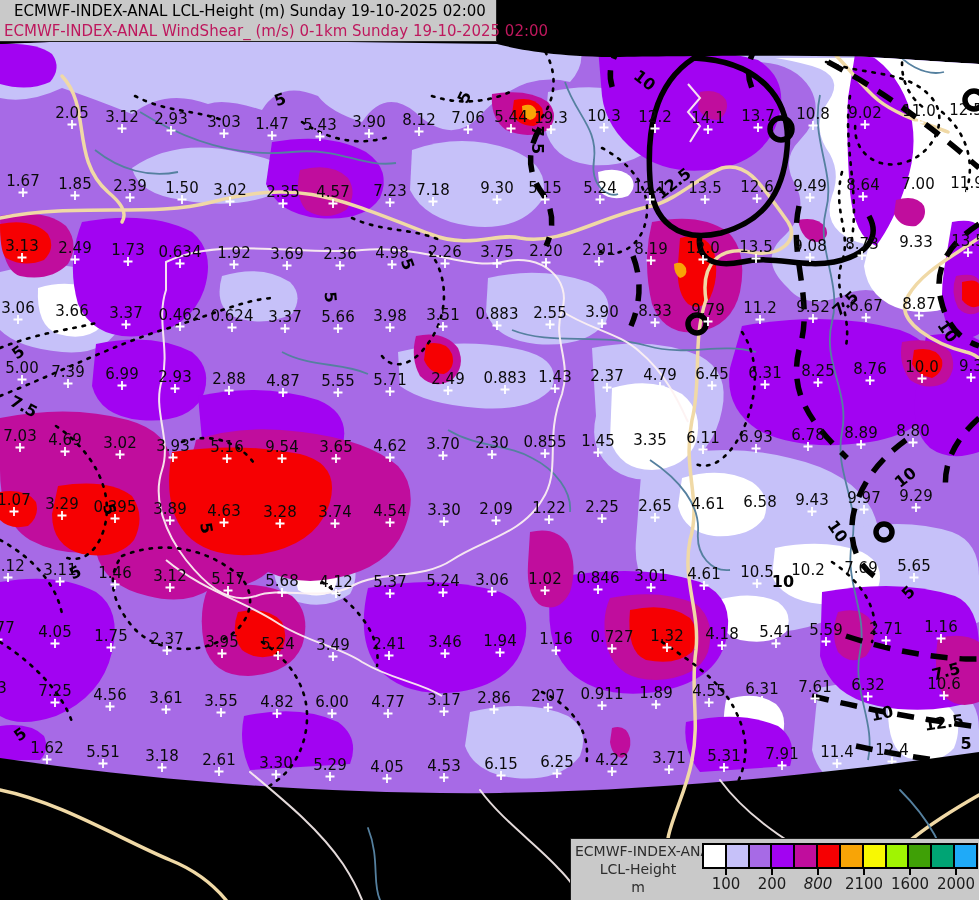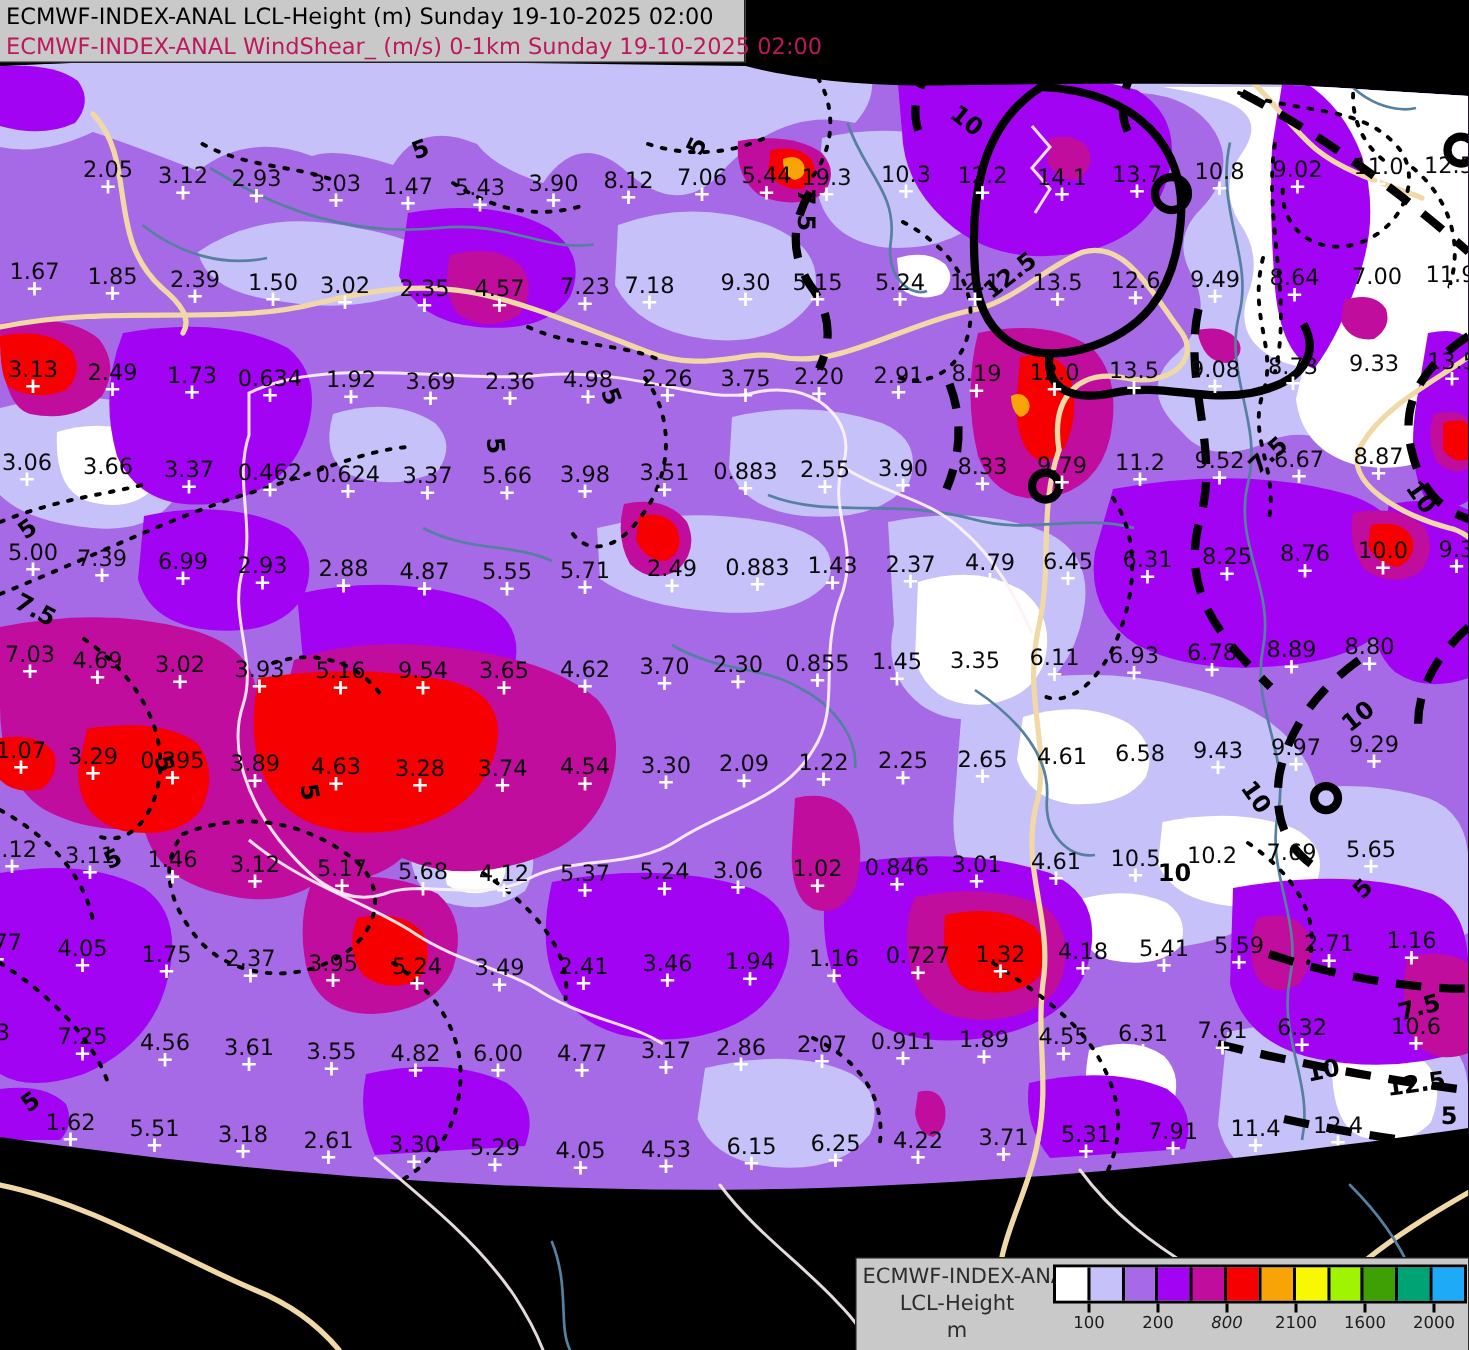--- a/index.html
+++ b/index.html
@@ -2,33 +2,33 @@
 <html><head>
 <meta charset="utf-8">
 <style>
   html,body{margin:0;padding:0;background:#000;}
   .stage{position:relative;width:979px;height:900px;background:#000;overflow:hidden;
          font-family:"DejaVu Sans","Liberation Sans",sans-serif;}
   .stage svg{position:absolute;left:0;top:0;}
   .titlebox{position:absolute;left:0;top:0;width:497px;height:42px;background:#c9c9c9;
             border-right:1px solid #222;border-bottom:1px solid #222;z-index:5;
             padding:1px 0 0 4px;box-sizing:border-box;}
-  .titlebox .l1{font-size:15px;line-height:20px;color:#000;white-space:nowrap;}
+  .titlebox .l1{font-size:15px;line-height:20px;color:#000;white-space:nowrap;text-align:center;}
   .titlebox .l2{font-size:15px;line-height:20px;color:#be185d;white-space:nowrap;}
   .legend{position:absolute;left:570px;top:838px;width:408px;height:61px;background:#c9c9c9;
           border:1px solid #1a1a1a;z-index:5;}
   .legend .ltitle{position:absolute;left:4px;top:3px;width:126px;text-align:center;color:#2d2d2d;}
   .legend .ltitle div{font-size:14px;line-height:18px;white-space:nowrap;}
   .legend .swatches{position:absolute;left:131px;top:4px;width:276px;height:26px;display:flex;
                     border:2px solid #000;box-sizing:border-box;}
   .legend .swatch{flex:1 1 auto;border-left:2px solid #000;}
   .legend .swatch:first-child{border-left:none;}
   .legend .tick{position:absolute;top:30px;width:2px;height:6px;background:#000;}
   .legend .ticklabel{position:absolute;top:36px;width:60px;margin-left:-30px;text-align:center;
-                     font-size:11px;color:#1c1c1c;}
+                     font-size:15px;color:#1c1c1c;}
   text.stn{font-size:15px;fill:#0a0a0a;}
   text.clab{font-size:16px;font-weight:bold;fill:#000;}
 </style>
 </head>
 <body>
 
 <div class="stage">
 
 <svg width="979" height="900" viewBox="0 0 979 900">
   <defs>

